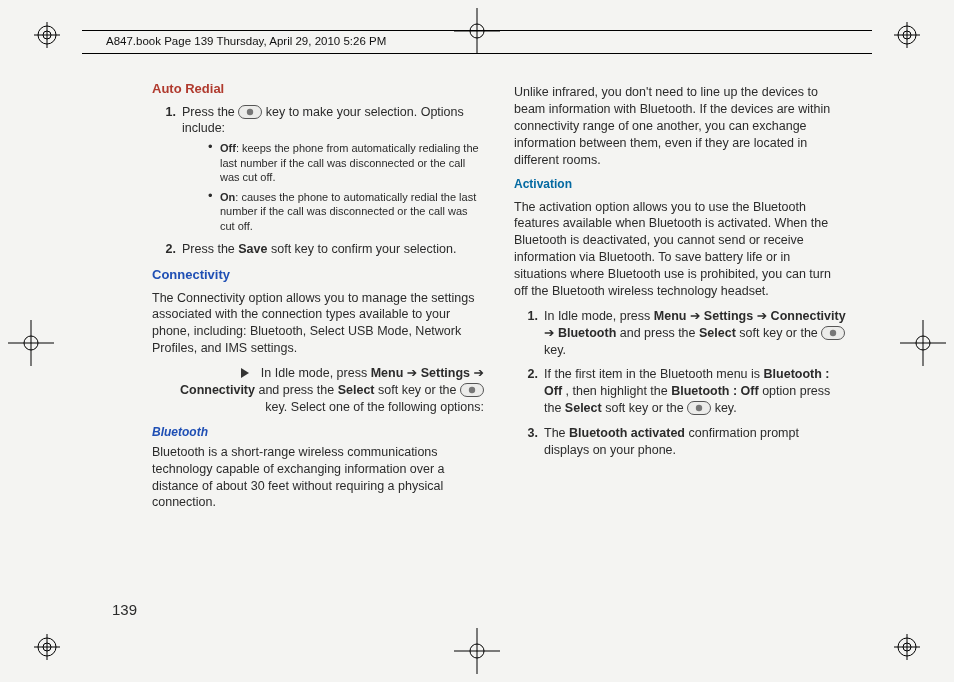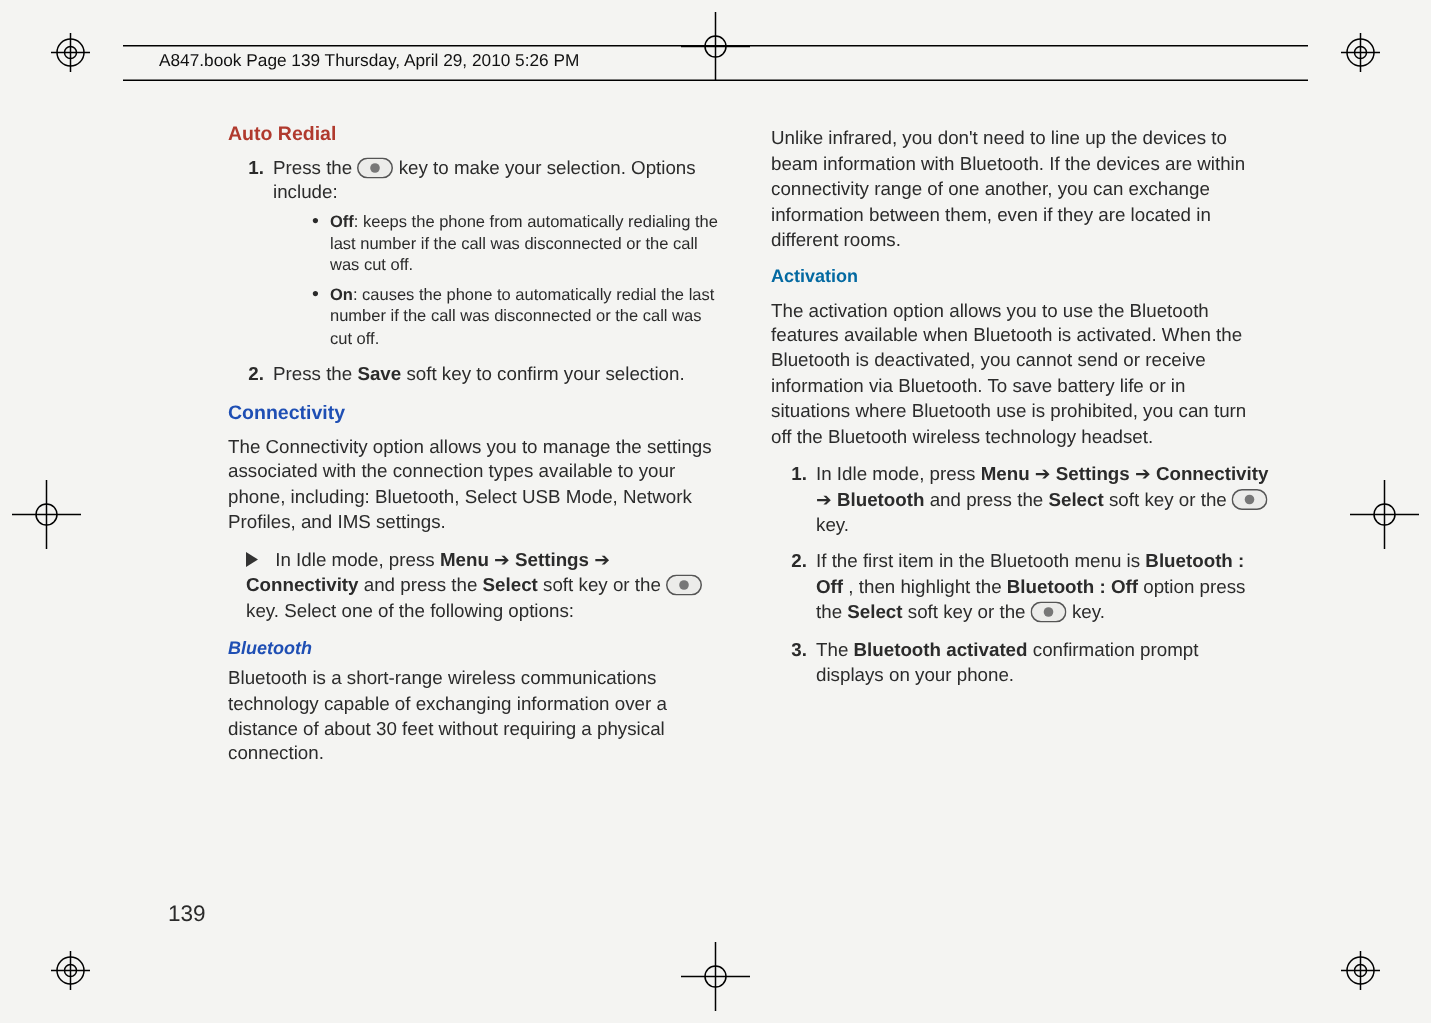--- a/index.html
+++ b/index.html
@@ -33,21 +33,21 @@
   p{margin:4px 0 8px 0;}
   ol.num{list-style:none;margin:2px 0 6px 0;padding-left:30px;}
   ol.num>li{position:relative;margin-bottom:8px;}
   ol.num>li .n{position:absolute;left:-30px;font-weight:bold;width:24px;text-align:right;}
   ul.bul{list-style:none;margin:4px 0 4px 0;padding-left:38px;font-size:11px;line-height:1.3;}
   ul.bul>li{position:relative;margin-bottom:6px;}
   ul.bul>li:before{content:"•";position:absolute;left:-12px;font-size:13px;top:-2px;}
   .tri{display:inline-block;width:0;height:0;border-top:5px solid transparent;
     border-bottom:5px solid transparent;border-left:8px solid #333;
     margin-right:8px;vertical-align:-1px;}
-  .inblk{margin:4px 0 8px 12px;}
+  .inblk{margin:4px 0 8px 12px;text-align:right;}
   b{font-weight:bold;}
   .keyicon{display:inline-block;vertical-align:-3px;}
   .keyicon svg{display:block;}
   .arrow{font-family:Arial;}
   .pgnum{position:absolute;left:112px;bottom:62px;font-size:15px;}
 </style>
 </head>
 <body>
 
 <div class="page">

